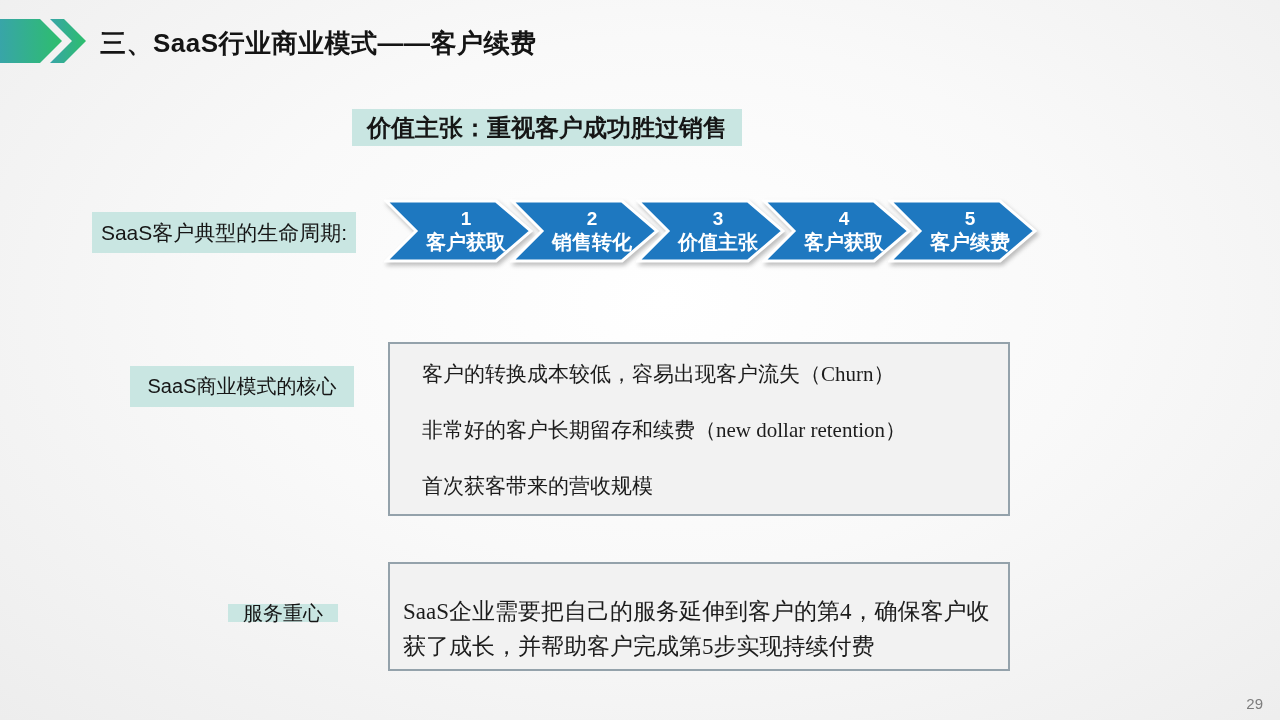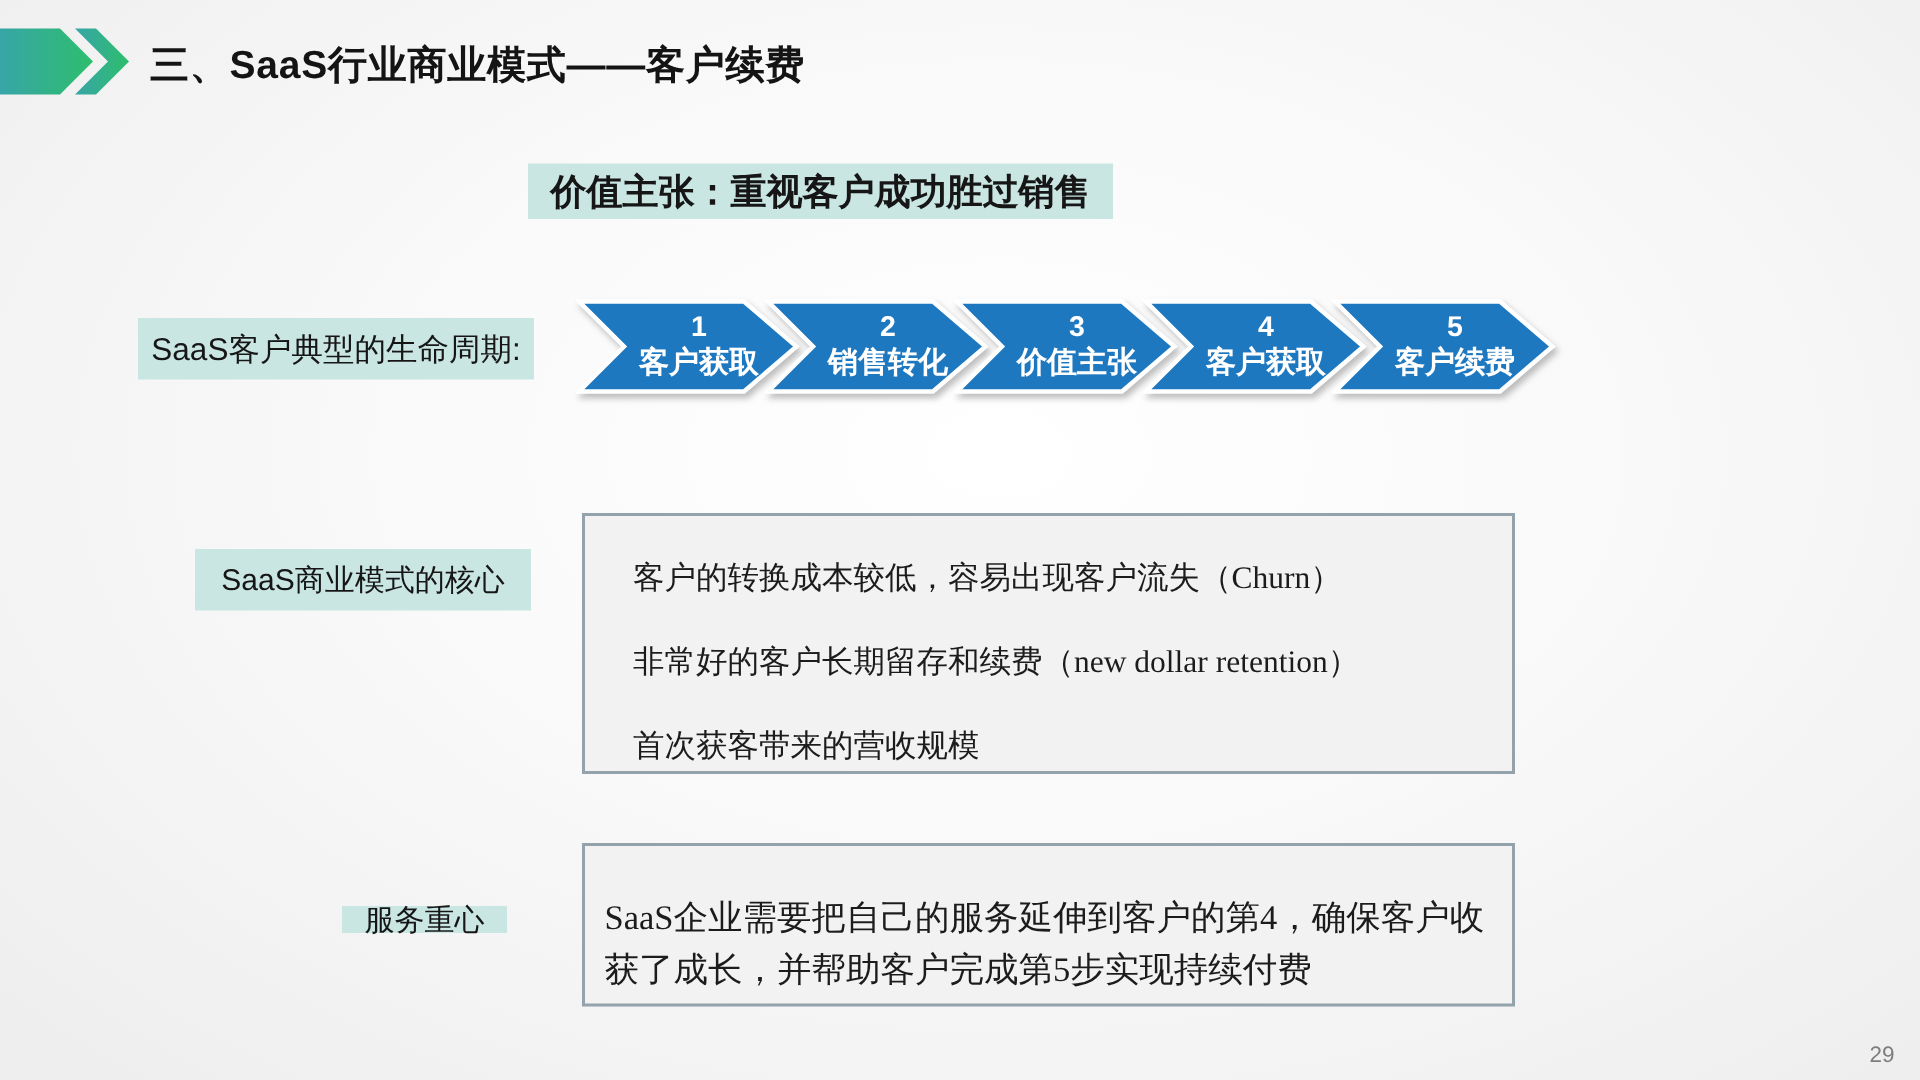--- a/index.html
+++ b/index.html
@@ -104,21 +104,21 @@
     left: 388px;
     width: 622px;
     background: #f2f2f2;
     border: 2px solid #94a2ab;
     font-family: "Liberation Serif", "DejaVu Serif", serif;
     color: #1c1c1c;
   }
   .core-box {
     top: 342px;
     height: 174px;
-    padding: 13px 10px 0 32px;
+    padding: 2px 10px 0 32px;
   }
   .core-point {
     font-size: 21px;
     line-height: 56px;
     white-space: nowrap;
   }
   .service-box {
     top: 562px;
     height: 109px;
     padding: 30px 18px 0 13px;

